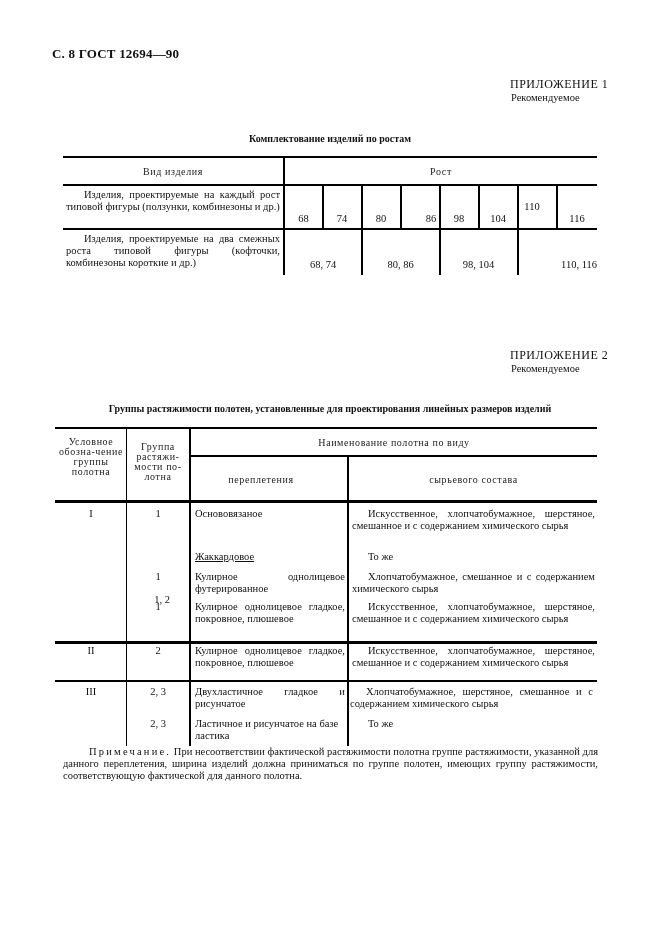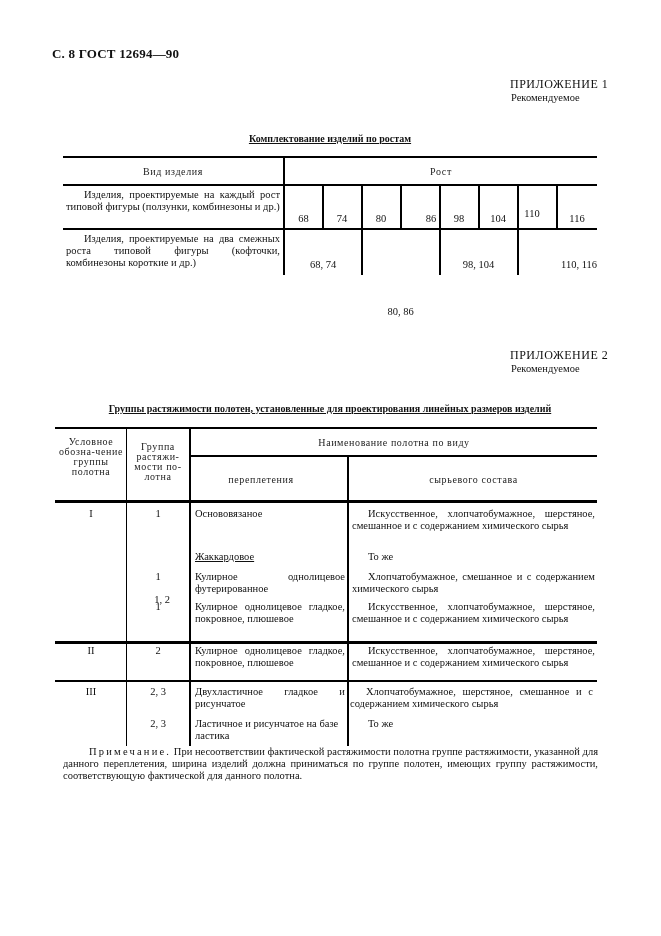--- a/index.html
+++ b/index.html
@@ -2,21 +2,21 @@
 <html><head>
 <meta charset="utf-8">
 <style>
   html, body { margin:0; padding:0; background:#ffffff; }
   body { width:661px; height:936px; position:relative; overflow:hidden; color:#111; font-family:"Liberation Serif", serif; }
   .abs { position:absolute; }
   .page-header { left:52px; top:46px; font-size:13px; font-weight:bold; letter-spacing:0.2px; }
   .appendix { text-align:left; }
   .appendix .t { font-size:12px; letter-spacing:0.5px; }
   .appendix .s { font-size:10.5px; margin-left:-2px; }
-  .title { font-size:10px; font-weight:bold; text-align:center;text-decoration:underline; }
+  .title { font-size:10px; font-weight:bold; text-align:center; }
   .cell { position:absolute; font-size:10.5px; line-height:12px; }
   .hsmall { font-size:10px; letter-spacing:0.6px; color:#222; }
   .line { position:absolute; background:#000; }
   .just { text-align:justify; text-align-last:left; }
   .center { text-align:center; }
 </style>
 </head>
 <body>
 
 <div class="abs page-header">С. 8 ГОСТ 12694—90</div>
@@ -45,26 +45,26 @@
   <div class="cell hsmall center" style="left:63px; top:166px; width:220px;">Вид изделия</div>
   <div class="cell hsmall center" style="left:285px; top:166px; width:312px;">Рост</div>
 
   <div class="cell just" style="left:66px; top:189px; width:214px; text-indent:18px;">Изделия, проектируемые на каждый рост типовой фигуры (ползунки, комбинезоны и др.)</div>
   <div class="cell center" style="left:285px; top:213px; width:37px;">68</div>
   <div class="cell center" style="left:323px; top:213px; width:38px;">74</div>
   <div class="cell center" style="left:362px; top:213px; width:38px;">80</div>
   <div class="cell center" style="left:401px; top:213px; width:60px;">86</div>
   <div class="cell center" style="left:440px; top:213px; width:38px;">98</div>
   <div class="cell center" style="left:479px; top:213px; width:38px;">104</div>
-  <div class="cell center" style="left:518px; top:208px; width:28px;">110</div>
+  <div class="cell center" style="left:518px; top:201px; width:28px;">110</div>
   <div class="cell center" style="left:557px; top:213px; width:40px;">116</div>
 
   <div class="cell just" style="left:66px; top:233px; width:214px; text-indent:18px;">Изделия, проектируемые на два смежных роста типовой фигуры (кофточки, комбинезоны короткие и др.)</div>
   <div class="cell center" style="left:285px; top:259px; width:76px;">68, 74</div>
-  <div class="cell center" style="left:362px; top:259px; width:77px;margin-top:47px;">80, 86</div>
+  <div class="cell center" style="left:362px; top:259px; width:77px;">80, 86</div>
   <div class="cell center" style="left:440px; top:259px; width:77px;">98, 104</div>
   <div class="cell center" style="left:518px; top:259px; width:79px;text-align:right;">110, 116</div>
 </div>
 
 <div class="abs appendix" style="left:510px; top:348px;">
   <div class="t">ПРИЛОЖЕНИЕ 2</div>
   <div class="s" style="margin-left:1px;">Рекомендуемое</div>
 </div>
 
 <div class="abs title" style="left:55px; top:403px; width:550px;">Группы растяжимости полотен, установленные для проектирования линейных размеров изделий</div>

